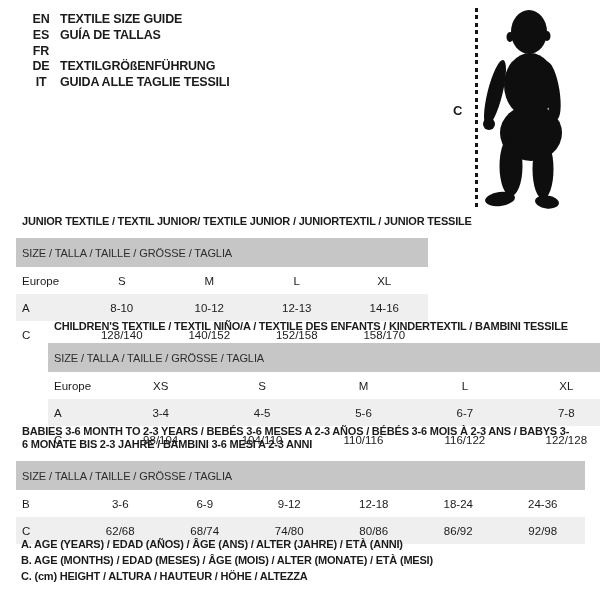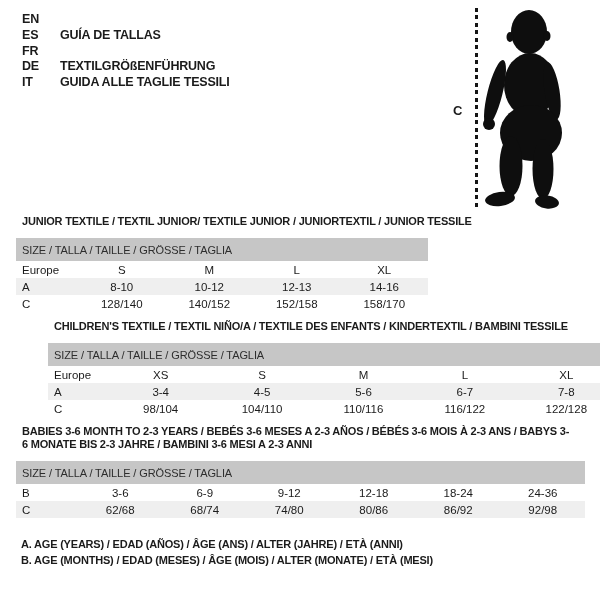--- a/index.html
+++ b/index.html
@@ -5,55 +5,56 @@
   * { margin:0; padding:0; box-sizing:border-box; }
   html,body {
     width:600px; height:600px; background:#fff;
     font-family:"Liberation Sans","DejaVu Sans",sans-serif;
     color:var(--text,#1b1b1b); overflow:hidden;
   }
   .canvas { position:relative; width:600px; height:600px; background:#fff; }
 
   
   .lang-list { position:absolute; top:12px; left:22px; font-weight:bold; font-size:12.5px; line-height:15.8px; letter-spacing:-0.2px; }
-  .lang-row { display:flex; }
+  .lang-row { display:flex;text-align:center; }
   .lang-code { width:38px; }
 
   
   .figure { position:absolute; top:0; left:440px; width:160px; height:215px; }
   .dash-line { position:absolute; left:35px; top:8px; width:3px; height:199px;
     background:repeating-linear-gradient(to bottom, #151515 0 4px, transparent 4px 7.5px); }
   .measure-label { position:absolute; left:13px; top:103px; font-weight:bold; font-size:13px; }
   .baby-svg { position:absolute; left:43px; top:3px; color:var(--silhouette,#0e0e0e); }
 
   
   .sec { position:absolute; left:16px; }
   .sec1 { top:215px; } .sec2 { top:320px;margin-left:32px; } .sec3 { top:425px; }
   .tbl-title { font-weight:bold; font-size:11px; line-height:13px; letter-spacing:-0.2px; padding-left:6px; white-space:nowrap; }
   .sec3 .tbl-title { max-width:558px; white-space:normal; }
   .size-table { border-collapse:collapse; table-layout:fixed; margin-top:10px; font-size:11.5px; }
   .sec1 .size-table { width:412px; }
   .sec2 .size-table, .sec3 .size-table { width:569px; }
-  th.bar { background:var(--header-bar,#c6c6c6); height:23px; font-weight:normal; text-align:left;
+  th.bar { background:var(--header-bar,#c6c6c6); height:29px; font-weight:normal; text-align:left;
     padding:0 0 0 6px; font-size:11px; color:#2d2d2d; letter-spacing:-0.1px; white-space:nowrap; }
-  .size-table td { height:17px; padding:0; text-align:center; white-space:nowrap; }
+  .size-table td { height:27px; padding:0; text-align:center; white-space:nowrap; }
   .size-table td.rowlabel { text-align:left; padding-left:6px; }
   tr.shaded { background:var(--shaded-row,#efefef); }
 
   
   .footnotes { position:absolute; left:21px; top:536px; font-weight:bold; font-size:11px; line-height:16px; letter-spacing:-0.2px; }
 </style>
 </head>
 <body>
 
 <div class="canvas">
 
   <div class="lang-list">
       <div class="lang-row">
         <span class="lang-code">EN</span>
+        <span class="lang-label">TEXTILE SIZE GUIDE</span>
       </div>
       <div class="lang-row">
         <span class="lang-code">ES</span>
         <span class="lang-label">GUÍA DE TALLAS</span>
       </div>
       <div class="lang-row">
         <span class="lang-code">FR</span>
       </div>
       <div class="lang-row">
         <span class="lang-code">DE</span>
@@ -209,15 +210,16 @@
             <td>86/92</td>
             <td>92/98</td>
           </tr>
         </tbody>
     </table>
   </section>
 
   <div class="footnotes">
       <div>A. AGE (YEARS) / EDAD (AÑOS) / ÂGE (ANS) / ALTER (JAHRE) / ETÀ (ANNI)</div>
       <div>B. AGE (MONTHS) / EDAD (MESES) / ÂGE (MOIS) / ALTER (MONATE) / ETÀ (MESI)</div>
+      <div>C. (cm) HEIGHT / ALTURA / HAUTEUR / HÖHE / ALTEZZA</div>
     </div>
 
 </div>
 
 </body></html>

